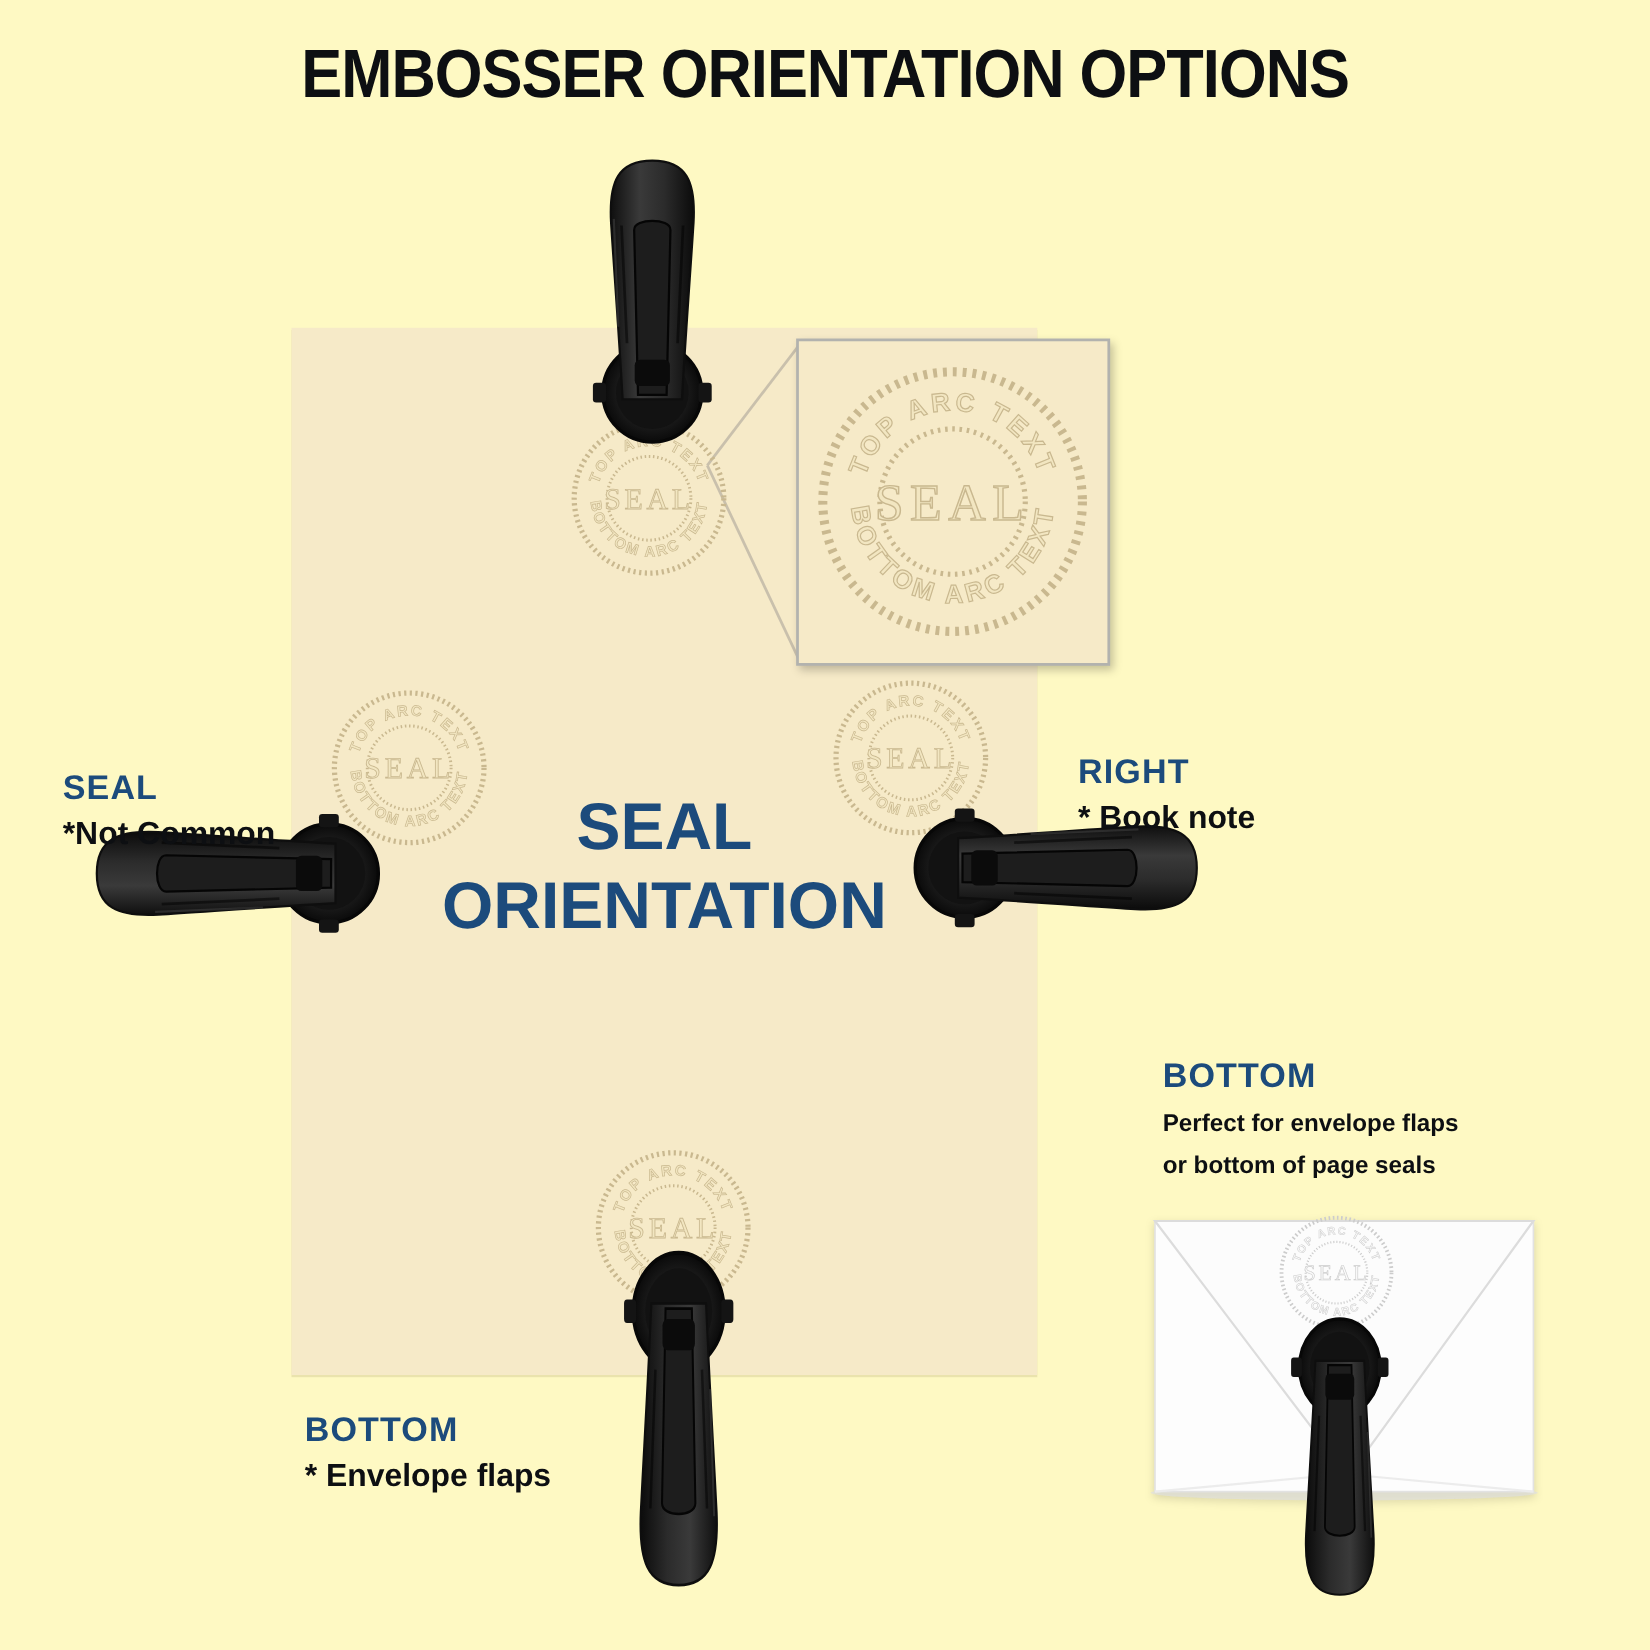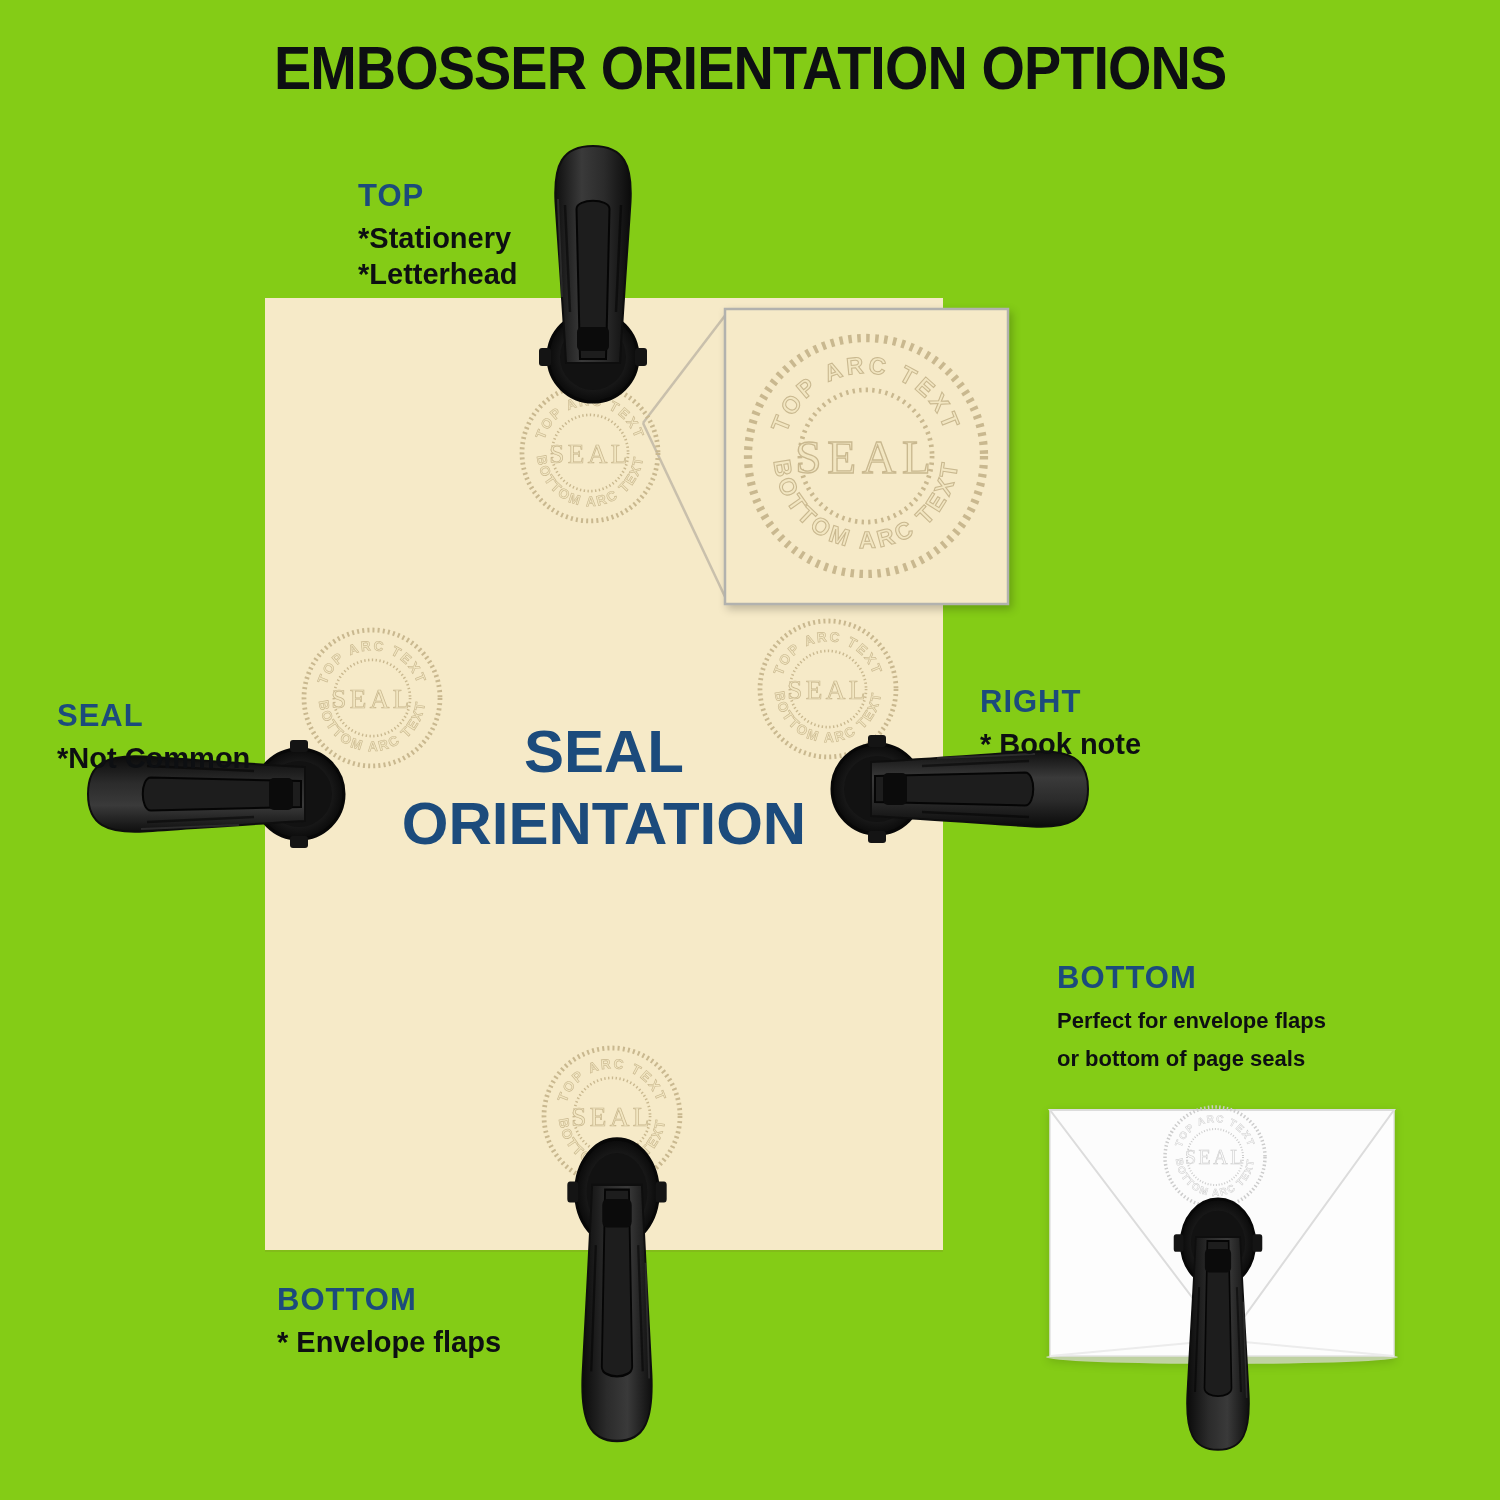--- a/index.html
+++ b/index.html
@@ -1,16 +1,16 @@
 <!DOCTYPE html>
 <html style="--accent: #1c4b7c; --ink: #0d0f12; --paper: #f6eac8; --seal_line: #c9b88f; --seal_fill: #f2e6c1; --white_seal_line: #cccccc; --white_seal_fill: #fafafa; --inset_border: #b2b2ae; --callout_line: #c9c0ac; --envelope: #fdfdfd; --envelope_line: #e2e2e2; --embosser: #1a1a1a;"><head>
 <meta charset="utf-8">
 <style>
   html,body{margin:0;padding:0;background:#ffffff;}
-  .canvas{position:relative;width:1500px;height:1500px;background:#84cc16;overflow:hidden;
+  .canvas{position:relative;width:1500px;height:1500px;background:#fef9c3;overflow:hidden;
           font-family:"Liberation Sans", sans-serif;}
 
   
   .main-title{position:absolute;top:32px;left:0;width:1500px;text-align:center;color:var(--ink,#0d0f12);}
   .main-title span{display:inline-block;font-size:62px;font-weight:800;letter-spacing:-1px;
                    transform:scaleX(0.90);transform-origin:center;white-space:nowrap;}
 
   
   .paper{position:absolute;left:265px;top:298px;width:678px;height:952px;
          background:var(--paper,#f6eac8);box-shadow:0 2px 0 rgba(120,100,50,.15);}
@@ -123,25 +123,20 @@
     <use href="#embosser-master" transform="translate(877,789) rotate(90)"></use>
     <use href="#embosser-master" transform="translate(617,1192) rotate(180) scale(0.92,1.18)"></use>
     <use href="#embosser-master" transform="translate(1218,1243) rotate(180) scale(0.82,0.98)"></use>
   </svg>
 
   <div class="center-title">
     <div>SEAL</div>
     <div>ORIENTATION</div>
   </div>
 
-  <div class="side-label" style="left:358px;top:178px">
-    <div class="label-heading">TOP</div>
-    <div class="label-line">*Stationery</div>
-    <div class="label-line">*Letterhead</div>
-  </div>
 
   <div class="side-label" style="left:57px;top:698px">
     <div class="label-heading">SEAL</div>
     <div class="label-line">*Not Common</div>
   </div>
 
   <div class="side-label" style="left:980px;top:684px">
     <div class="label-heading">RIGHT</div>
     <div class="label-line">* Book note</div>
   </div>

